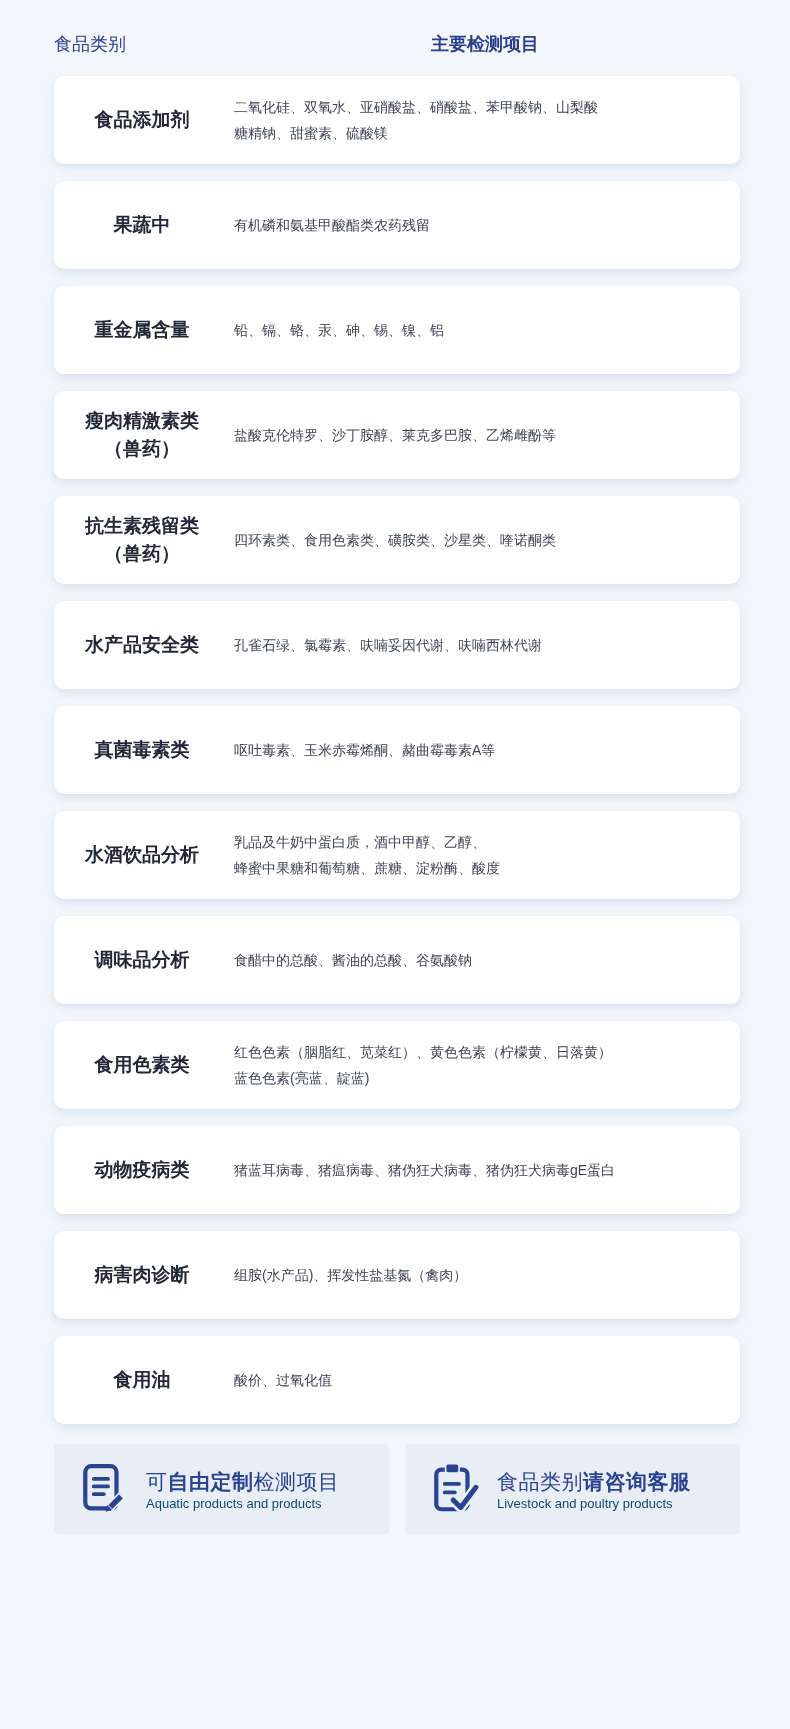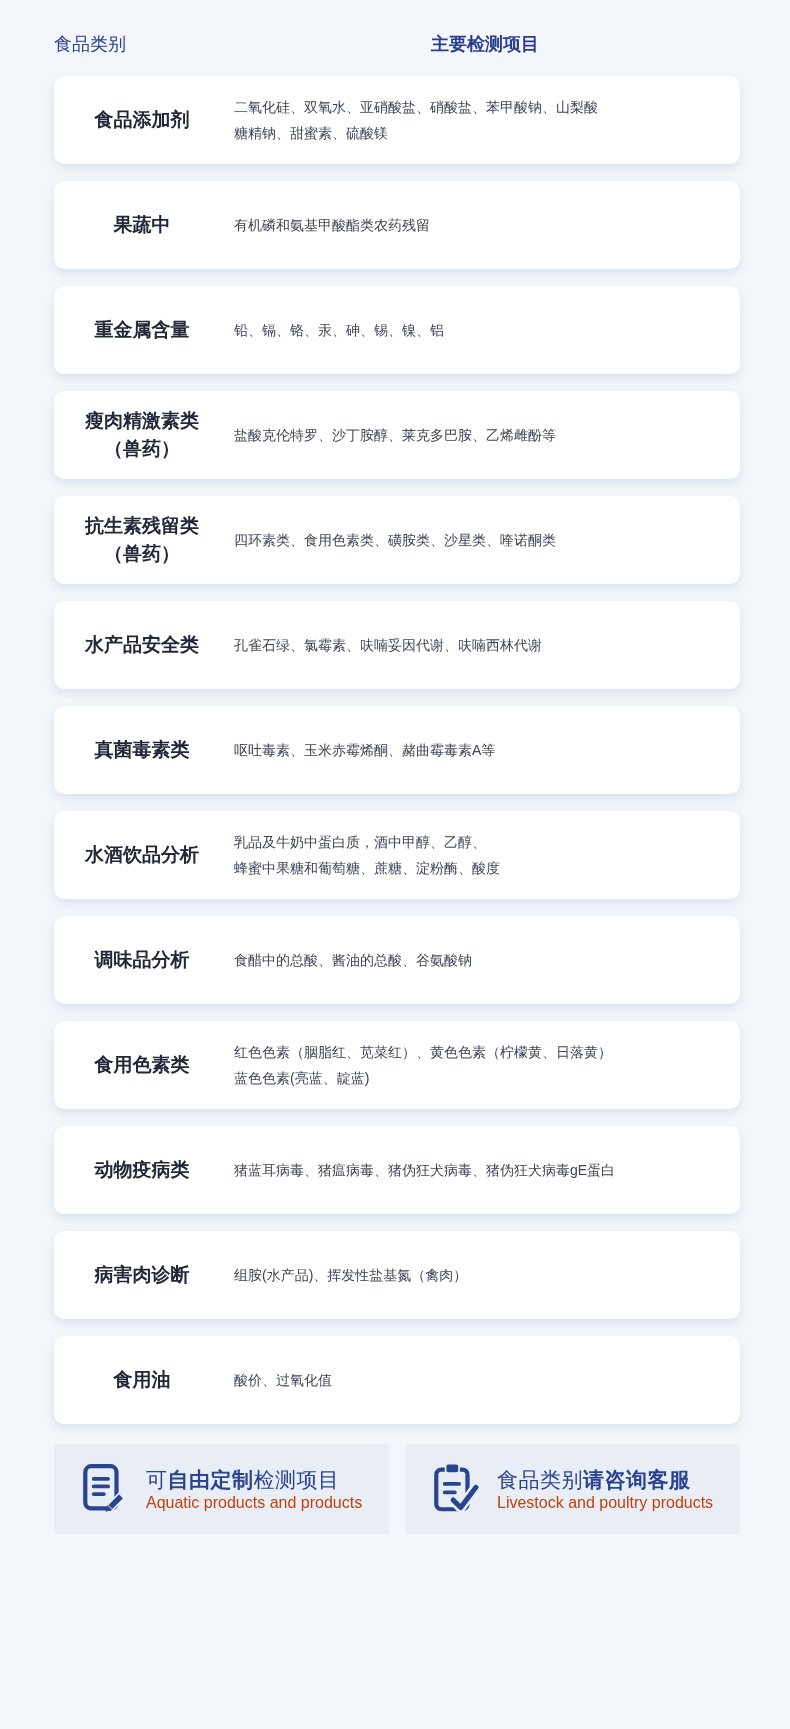--- a/index.html
+++ b/index.html
@@ -38,21 +38,21 @@
   
   .footer{display:flex;gap:16px;margin:20px 50px 0 54px;}
   .footer-card{
     flex:1;height:90px;background:#E9EEF6;border-radius:4px;
     display:flex;align-items:center;padding:0 10px 0 22px;box-sizing:border-box;
   }
   .footer-icon{flex:0 0 54px;margin-right:16px;display:flex;align-items:center;}
   .footer-texts{display:flex;flex-direction:column;}
   .footer-main{font-size:21px;color:#2B4490;letter-spacing:0.5px;}
   .footer-main .b{font-weight:bold;}
-  .footer-sub{font-size:16px;color:#c2410c;}
+  .footer-sub{font-size:13px;color:#0c4a6e;}
 </style>
 </head>
 <body>
 
 <div class="page">
 
   <div class="table-header">
     <div class="th-cat">食品类别</div>
     <div class="th-items">主要检测项目</div>
   </div>

